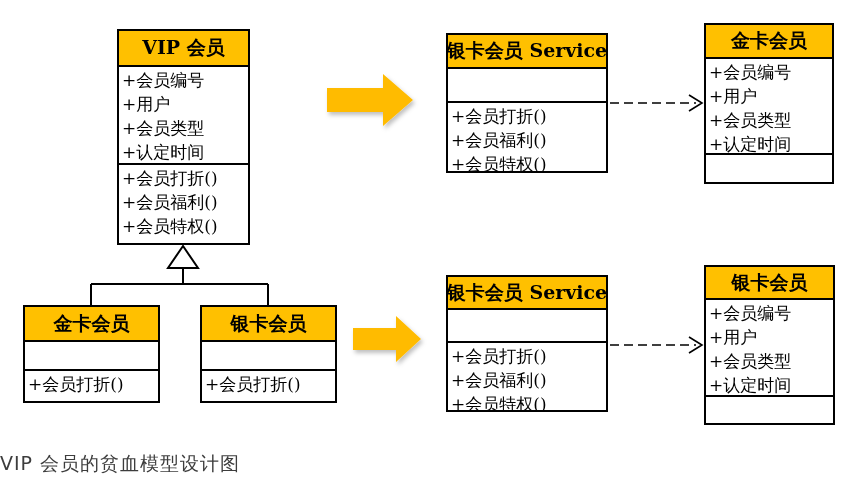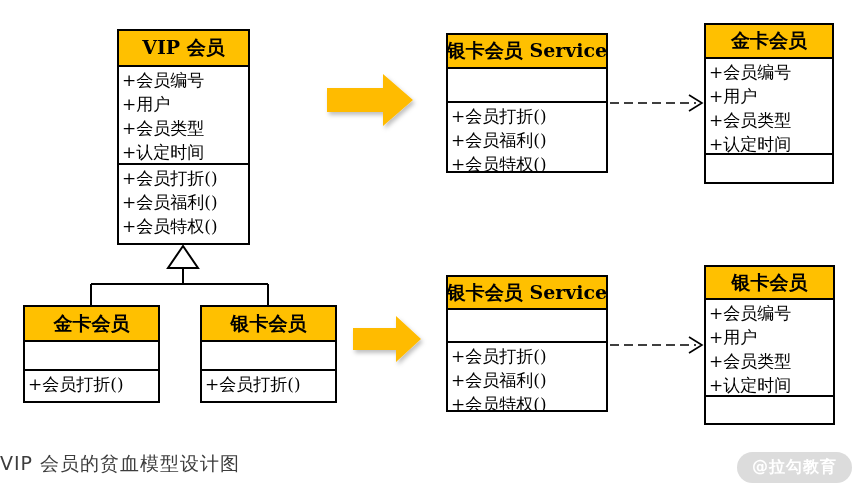--- a/index.html
+++ b/index.html
@@ -142,17 +142,14 @@
         <div class="member">+会员编号</div>
         <div class="member">+用户</div>
         <div class="member">+会员类型</div>
         <div class="member">+认定时间</div>
       </div>
     <div class="uml-section last"></div>
   </div>
 
   <div id="caption">VIP 会员的贫血模型设计图</div>
 
-  <div id="watermark">
-    <span>@拉勾教育</span>
-  </div>
 
 </div>
 
 </body></html>

